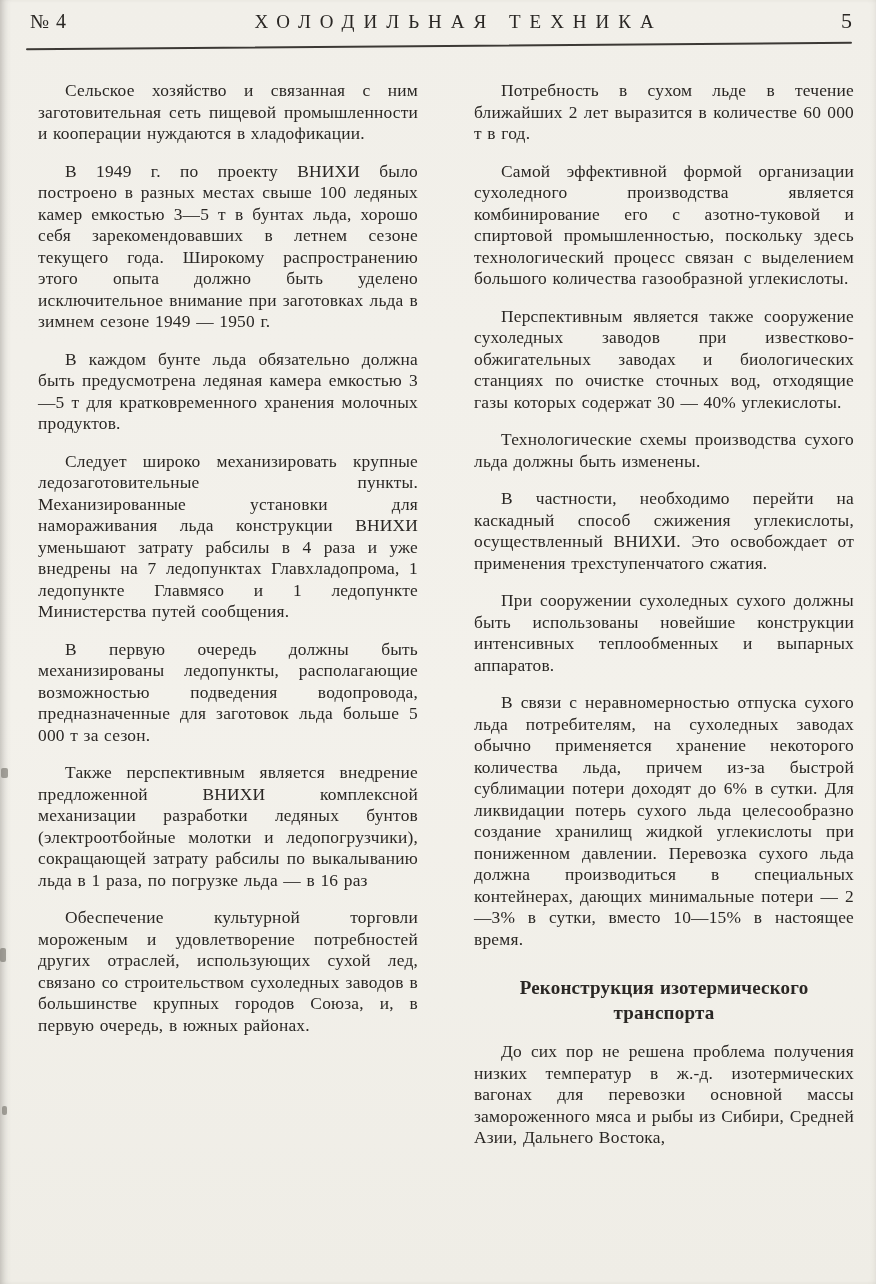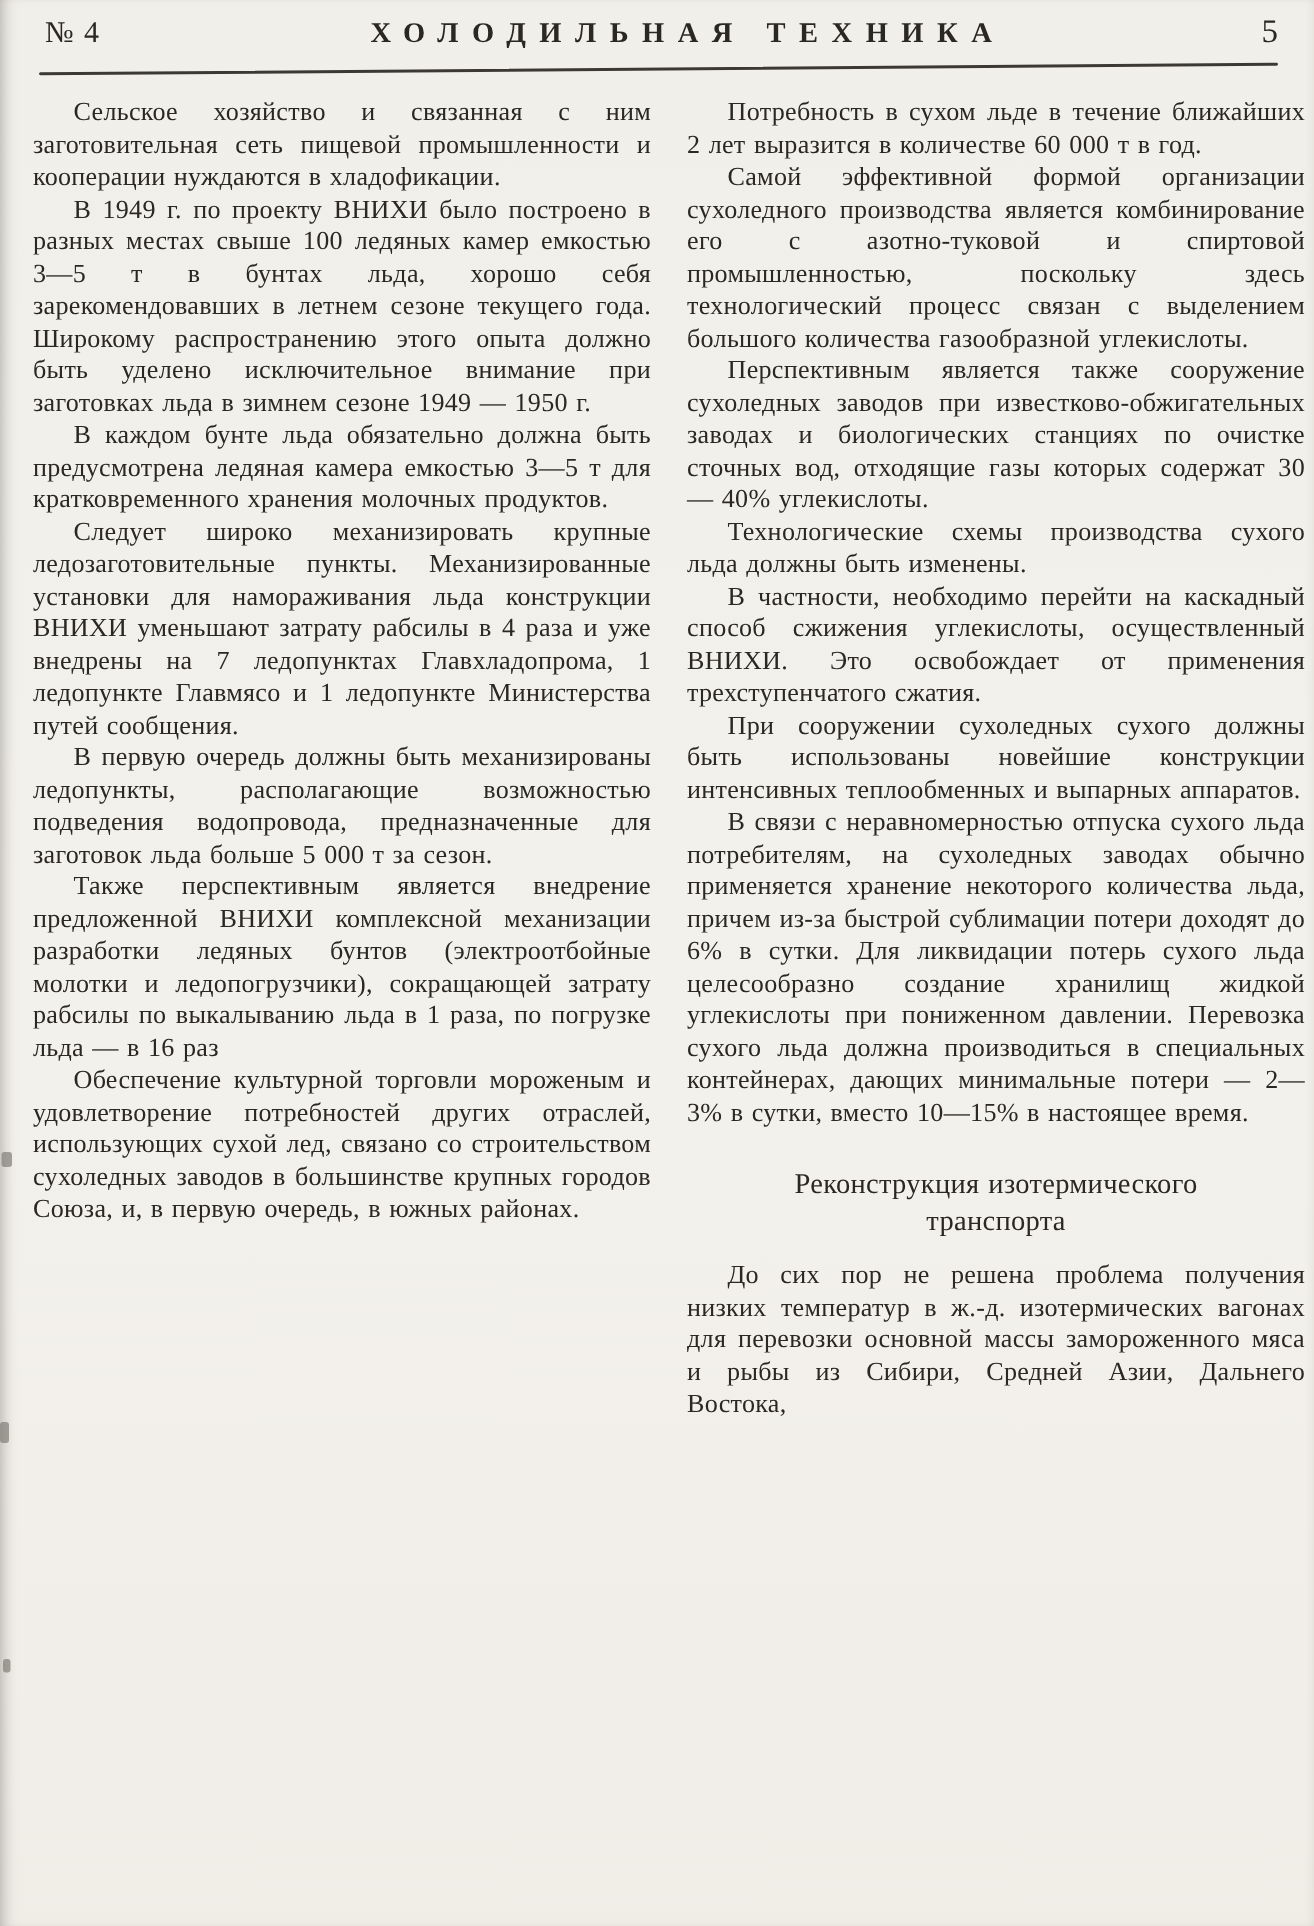--- a/index.html
+++ b/index.html
@@ -22,21 +22,21 @@
   .header {
     position: absolute;
     top: 8px;
     left: 30px;
     right: 24px;
     display: flex;
     align-items: baseline;
   }
   .issue   { font-size: 20px; letter-spacing: 1px; }
   .title   { flex: 1; text-align: center; font-size: 19px; letter-spacing: 9px;
-             font-weight: 700; white-space: nowrap; padding-left: 9px; }
+             font-weight: 400; white-space: nowrap; padding-left: 9px; }
   .pagenum { font-size: 22px; }
   .rule {
     position: absolute;
     top: 45px;
     left: 26px;
     width: 826px;
     height: 2px;
     background: #3c3935;
     transform: rotate(-0.45deg);
     border-radius: 1px;
@@ -52,27 +52,27 @@
     width: 412px;
     text-align: justify;
     font-size: 17.4px;
     line-height: 21.5px;
     letter-spacing: 0.2px;
     word-spacing: 1px;
     hyphens: auto;
     -webkit-hyphens: auto;
   }
   .col p {
-    margin: 0;
+    margin: 16px;
     text-indent: 27px;
   }
   .section-heading {
     font-size: 19px;
     line-height: 25px;
-    font-weight: normal;
+    font-weight: bold;
     text-align: center;
     margin: 25px auto 12px auto;
     max-width: 330px;
     letter-spacing: 0.2px;
   }
   
   .speck {
     position: absolute;
     background: #7a766f;
     opacity: .65;

